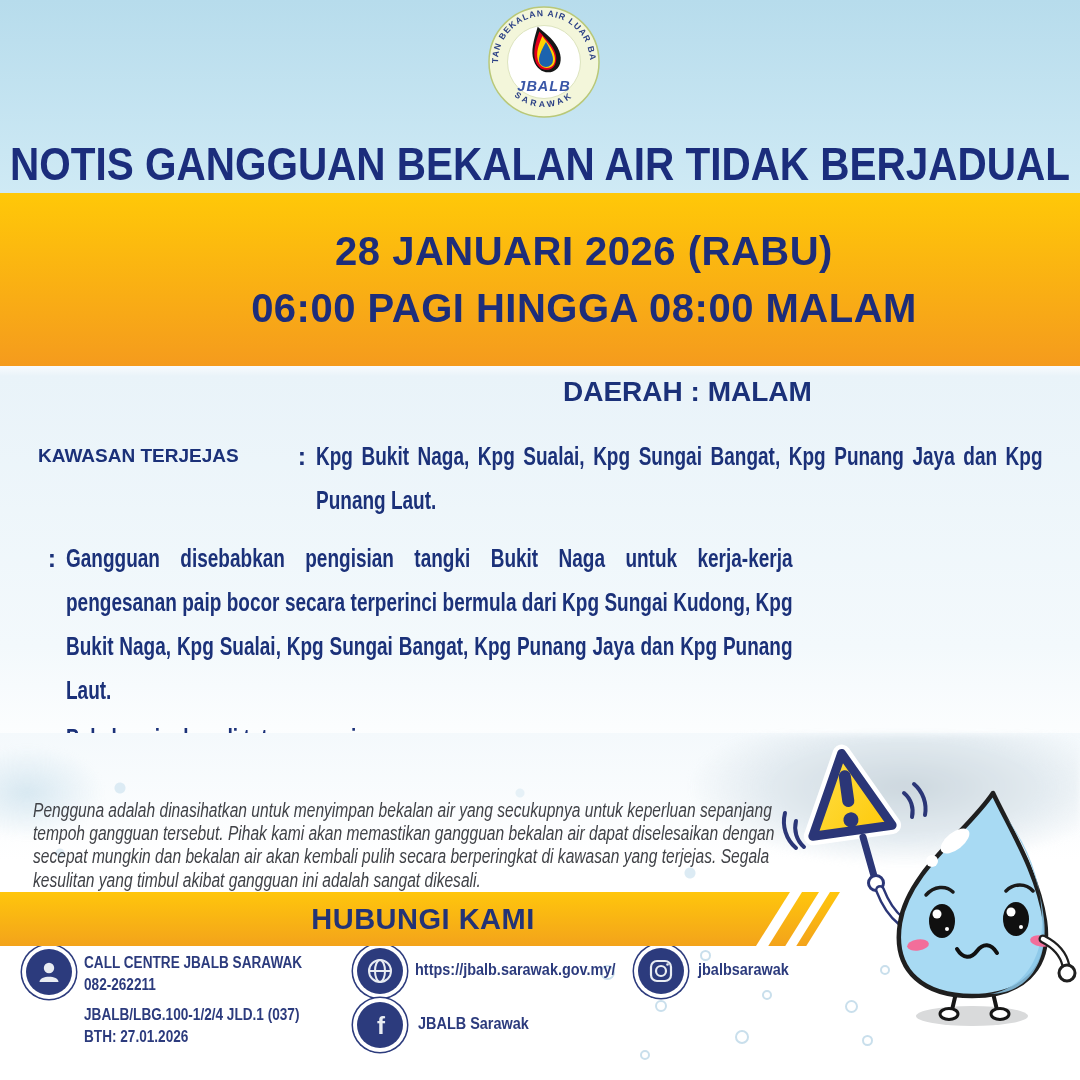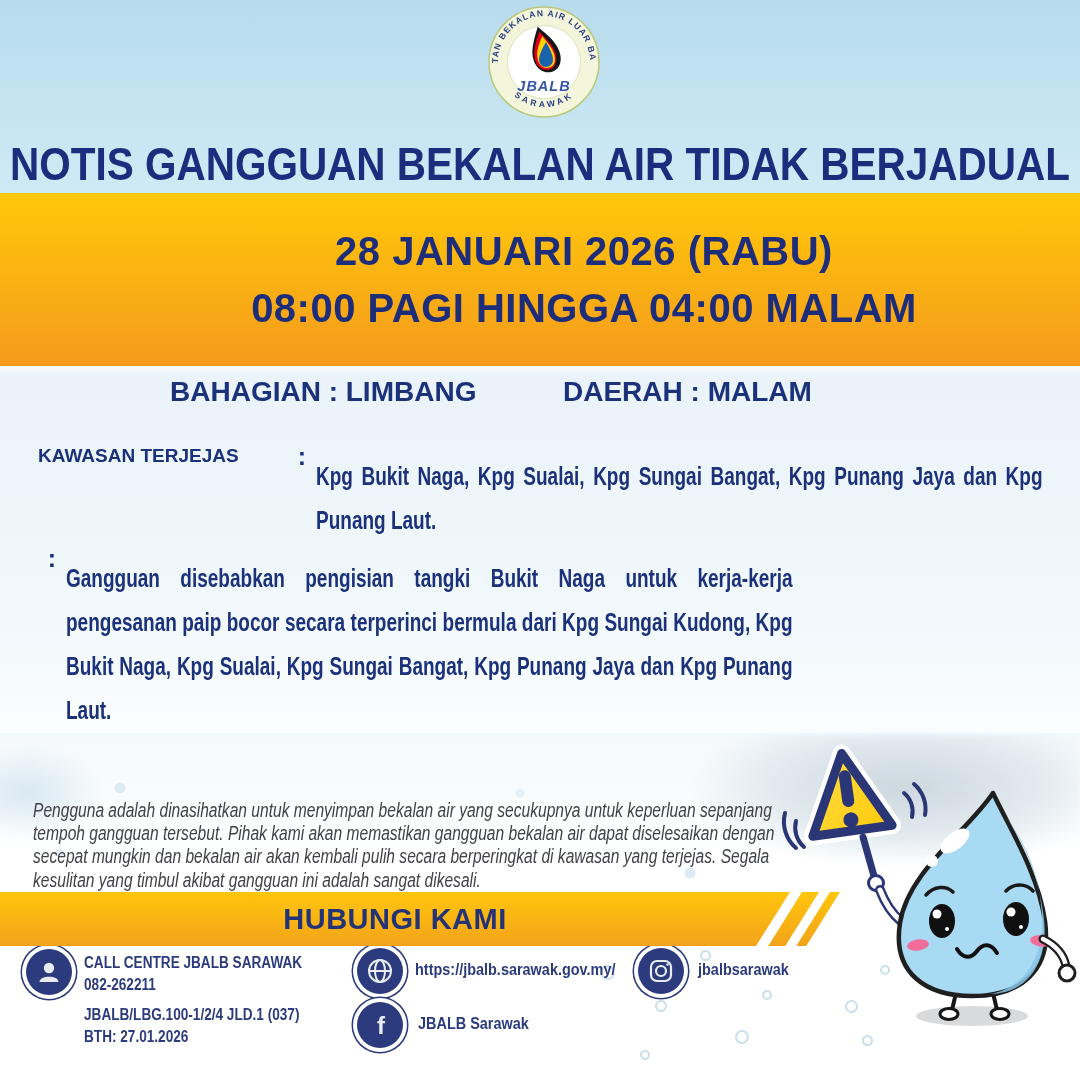--- a/index.html
+++ b/index.html
@@ -36,21 +36,21 @@
   .region-row{position:absolute;top:376px;left:0;width:1080px;height:34px;
               font-size:28px;font-weight:bold;color:var(--text-navy);}
   .region-bahagian{position:absolute;left:170px;top:0;}
   .region-daerah{position:absolute;left:563px;top:0;}
   .detail-row{position:absolute;left:38px;width:1010px;display:flex;align-items:flex-start;
               color:var(--text-navy);font-weight:bold;}
   .detail-row.row1{top:434px;}
   .detail-row.row2{top:536px;}
   .detail-label{width:250px;flex:none;font-size:19px;line-height:44px;}
   .detail-colon{width:28px;flex:none;font-size:25px;line-height:44px;text-align:center;}
-  .detail-textwrap{flex:none;width:727px;margin-top:20px;}
+  .detail-textwrap{flex:none;width:727px;}
   .detail-text{width:956px;transform:scaleX(.76);transform-origin:0 0;
                font-size:25px;line-height:44px;text-align:justify;}
   .detail-note{margin-top:4px;text-align:left;}
   
   .water-band{position:absolute;left:0;top:733px;width:1080px;height:213px;
       background-image:
         radial-gradient(circle at 120px 55px,#dcebf4 0 5px,transparent 6px),
         radial-gradient(circle at 60px 120px,#e2eef5 0 4px,transparent 5px),
         radial-gradient(circle at 300px 170px,#e2eef5 0 4px,transparent 5px),
         radial-gradient(circle at 520px 60px,#e6f1f7 0 4px,transparent 5px),
@@ -64,21 +64,21 @@
       filter:blur(3px);opacity:.8;}
   .advisory{position:absolute;left:33px;top:798px;width:1020px;
             transform:scaleX(.76);transform-origin:0 0;
             font-size:20.5px;line-height:23.2px;font-style:italic;
             color:var(--advisory-gray);z-index:3;}
   .bubble{position:absolute;border:2px solid #c9dfec;border-radius:50%;z-index:2;}
   
   .contact-bar{position:absolute;left:0;top:892px;width:790px;height:54px;z-index:4;
       background:linear-gradient(180deg,var(--bar-yellow-top),var(--bar-yellow-bottom));
       clip-path:polygon(0 0,790px 0,756px 54px,0 54px);
-      display:flex;align-items:center;justify-content:center;}
+      display:flex;align-items:center;justify-content:center;padding-left:28px;}
   .contact-bar-title{font-size:29px;font-weight:bold;color:#233376;letter-spacing:.5px;}
   .bar-stripe{position:absolute;top:892px;height:54px;z-index:4;
       background:linear-gradient(180deg,var(--bar-yellow-top),var(--bar-yellow-bottom));
       transform:skewX(-32deg);transform-origin:0 0;}
   .stripe1{left:802px;width:17px;}
   .stripe2{left:830px;width:10px;}
   
   .footer{position:absolute;left:0;top:946px;width:1080px;height:172px;background:transparent;z-index:3;}
   .icon-circle{position:absolute;width:46px;height:46px;border-radius:50%;
       background:var(--footer-navy);box-shadow:0 0 0 4px #fff,0 0 0 5.5px var(--footer-navy);
@@ -117,27 +117,26 @@
         <path d="M0,-18 C-5,-9 -8,-2 -7,5 C-6,12 -1,15 4,14 C9,13 11,8 10,2 C9,-5 4,-11 0,-18Z" fill="#ffd400" transform="rotate(-6) translate(0,2)"></path>
         <path d="M0,-14 C-4,-7 -7,-1 -7,4 a7,7 0 0 0 14,0 C7,-1 4,-7 0,-14Z" fill="#1c63ae" transform="translate(2,4)"></path>
       </g>
       <text x="57" y="86" text-anchor="middle" font-size="14.5" font-weight="bold" font-style="italic" fill="#3a57a7" letter-spacing="1">JBALB</text>
     </svg>
     <div class="poster-title">NOTIS GANGGUAN BEKALAN AIR TIDAK BERJADUAL</div>
   </div>
 
   <div class="banner">
     <div class="line">28 JANUARI 2026 (RABU)</div>
-    <div class="line">08:00 PAGI HINGGA 04:00 MALAM</div>
+    <div class="line">06:00 PAGI HINGGA 08:00 MALAM</div>
   </div>
 
   <div class="content-bg"></div>
 
   <div class="region-row">
-    <span class="region-bahagian">BAHAGIAN : LIMBANG</span>
     <span class="region-daerah">DAERAH : MALAM</span>
   </div>
 
   <div class="detail-row row1">
     <div class="detail-label">KAWASAN TERJEJAS</div>
     <div class="detail-colon">:</div>
     <div class="detail-textwrap">
       <div class="detail-text">Kpg Bukit Naga, Kpg Sualai, Kpg Sungai Bangat, Kpg Punang Jaya dan Kpg Punang Laut.</div>
     </div>
   </div>

